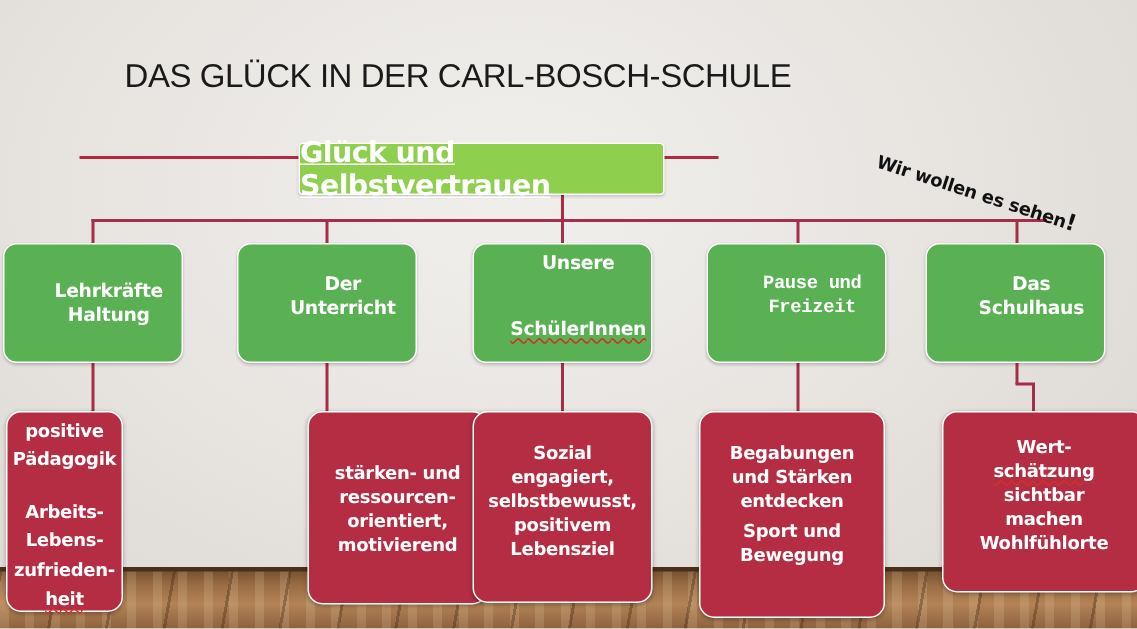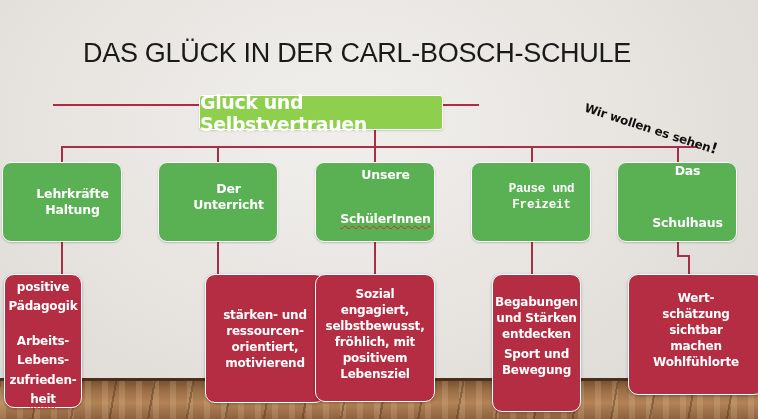--- a/index.html
+++ b/index.html
@@ -16,32 +16,33 @@
         repeating-linear-gradient(90deg, rgba(255,230,190,0.15) 0px, rgba(255,230,190,0.15) 6px, transparent 6px, transparent 17px),
         linear-gradient(180deg, #6f4a2c 0%, #9a6d45 30%, #b38356 60%, #8e6240 100%);
     }
     .floor::before {
       content: ""; position: absolute; left: 0; top: 0; width: 100%; height: 3px;
       background: #4a2f1b;
     }
     .title {
       position: absolute; left: 83px; top: 38px;
       font-family: "Liberation Sans", sans-serif;
-      font-size: 27px; letter-spacing: -0.3px; color: #1a1a1a;
+      font-size: 22px; letter-spacing: -0.3px; color: #1a1a1a;
       white-space: nowrap;
     }
     .line { position: absolute; background: #b22a40; }
     .line.thin { background: #a52f48; }
     .root-box {
       position: absolute; left: 199px; top: 95px; width: 244px; height: 35px;
       background: #8fcf4e; border: 1.5px solid #ffffff; border-radius: 3px;
       color: #ffffff; font-weight: bold; font-size: 19px;
       display: flex; align-items: center; justify-content: flex-end;
       font-family: "DejaVu Sans", sans-serif; letter-spacing: -0.4px;
       box-shadow: 0 1px 2px rgba(0,0,0,0.15);
+      text-decoration: underline;
     }
     .tagline {
       position: absolute; left: 588px; top: 98px;
       font-family: "DejaVu Sans", sans-serif; font-weight: bold;
       font-size: 12px; color: #111;
       transform: rotate(18deg); transform-origin: left top;
       white-space: nowrap; letter-spacing: -0.2px;
     }
     .tagline .bang { font-size: 15px; }
     .cat {
@@ -109,21 +110,21 @@
   <span>Unterricht</span>
 </div>
 <div class="cat" style="left:315px; padding-bottom:10px;">
   <span>Unsere</span>
   <span class="wavy">SchülerInnen</span>
 </div>
 <div class="cat" style="left:471px; padding-bottom:10px;font-family:Liberation Mono, monospace;">
   <span>Pause und</span>
   <span>Freizeit</span>
 </div>
-<div class="cat" style="left:617px; padding-bottom:10px;justify-content:space-between;">
+<div class="cat" style="left:617px; padding-bottom:10px;">
   <span>Das</span>
   <span>Schulhaus</span>
 </div>
 
 <div class="detail" style="left:4px; top:274px; width:78px; height:134px; justify-content:space-between; padding-top:4px;">
   <span>positive</span>
   <span>Pädagogik</span>
   <span class="gap"></span>
   <span>Arbeits-</span>
   <span>Lebens-</span>
@@ -135,26 +136,25 @@
   <span>stärken- und</span>
   <span>ressourcen-</span>
   <span>orientiert,</span>
   <span>motivierend</span>
 </div>
 
 <div class="detail" style="left:315px; top:274px; width:120px; height:128px; padding-bottom:8px;">
   <span>Sozial</span>
   <span>engagiert,</span>
   <span>selbstbewusst,</span>
-  <span>fröhlich, mit</span>
   <span>positivem</span>
   <span>Lebensziel</span>
 </div>
 
-<div class="detail" style="left:492px; top:274px; width:89px; height:138px; padding-bottom:14px;">
+<div class="detail" style="left:466px; top:274px; width:124px; height:138px; padding-bottom:14px;">
   <span>Begabungen</span>
   <span>und Stärken</span>
   <span>entdecken</span>
   <span style="height:4px;"></span>
   <span>Sport und</span>
   <span>Bewegung</span>
 </div>
 
 <div class="detail" style="left:628px; top:274px; width:136px; height:121px; padding-bottom:10px;">
   <span>Wert-</span>

